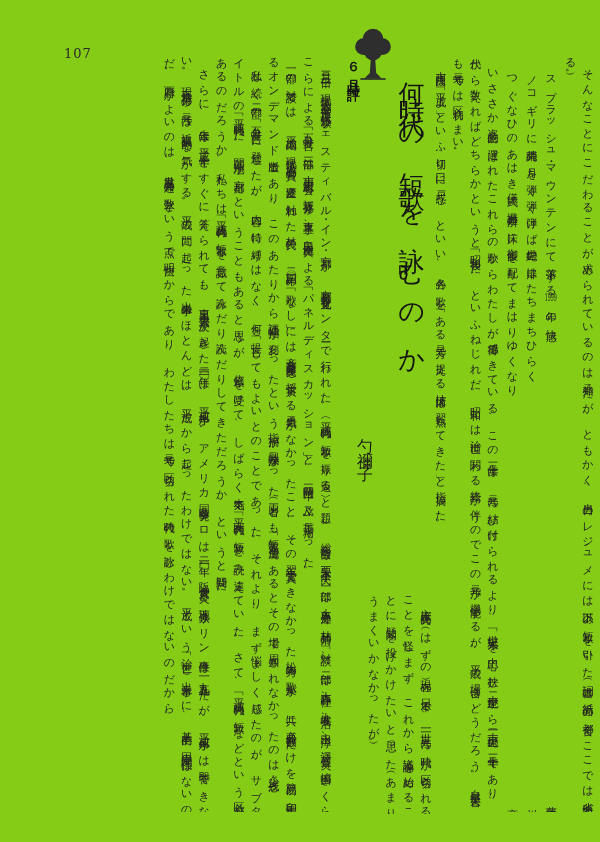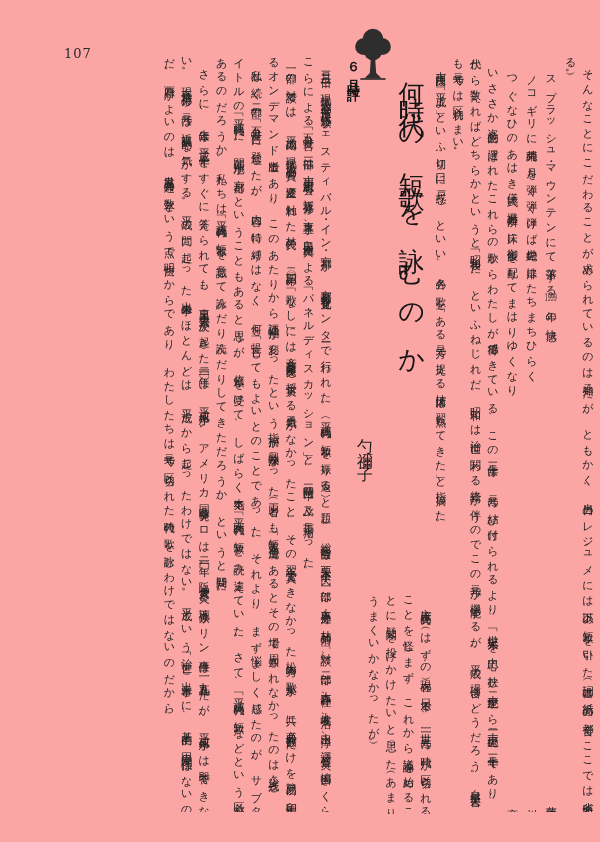--- a/index.html
+++ b/index.html
@@ -5,21 +5,21 @@
   * { margin: 0; padding: 0; box-sizing: border-box; }
   html, body { width: 600px; height: 842px; }
   body {
     font-family: "DejaVu Serif", "Liberation Serif", serif;
     background: #f7f5f1;
   }
   .page {
     position: relative;
     width: 600px;
     height: 842px;
-    background: #fca5a5;
+    background: #84cc16;
     overflow: hidden;
     color: #1d1d1d;
   }
   .page-number {
     position: absolute;
     left: 64px;
     top: 46px;
     font-size: 13px;
     letter-spacing: 1px;
     color: #2a2a2a;

